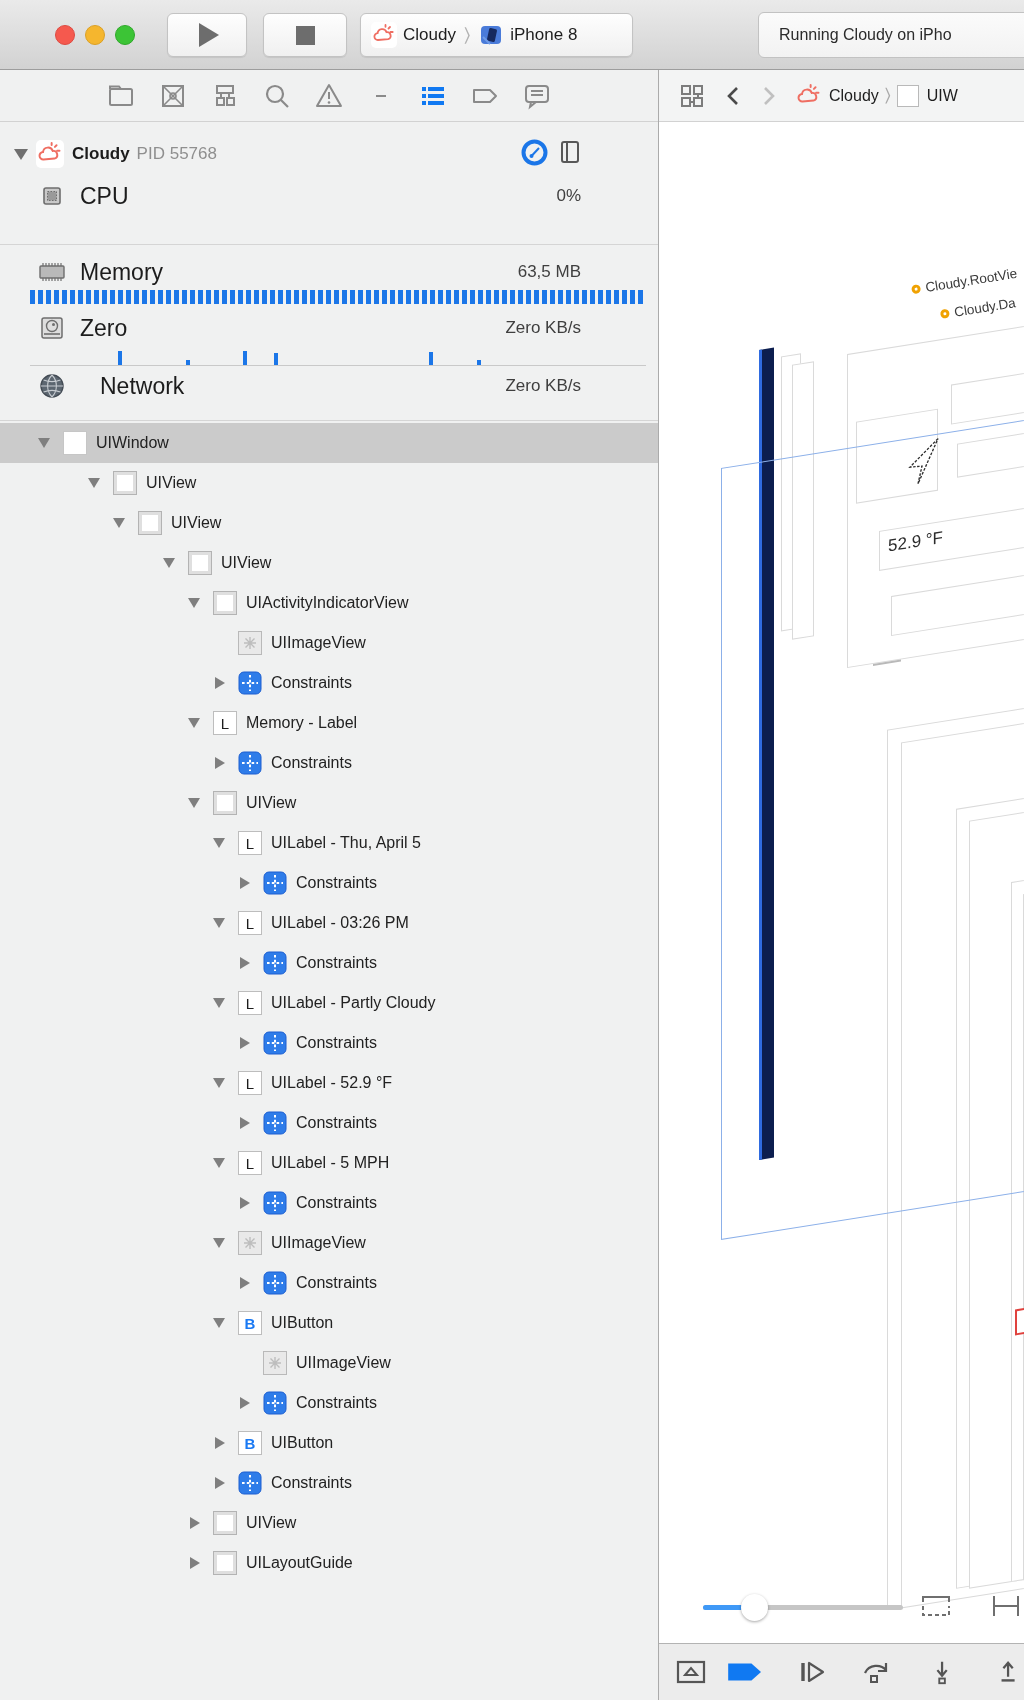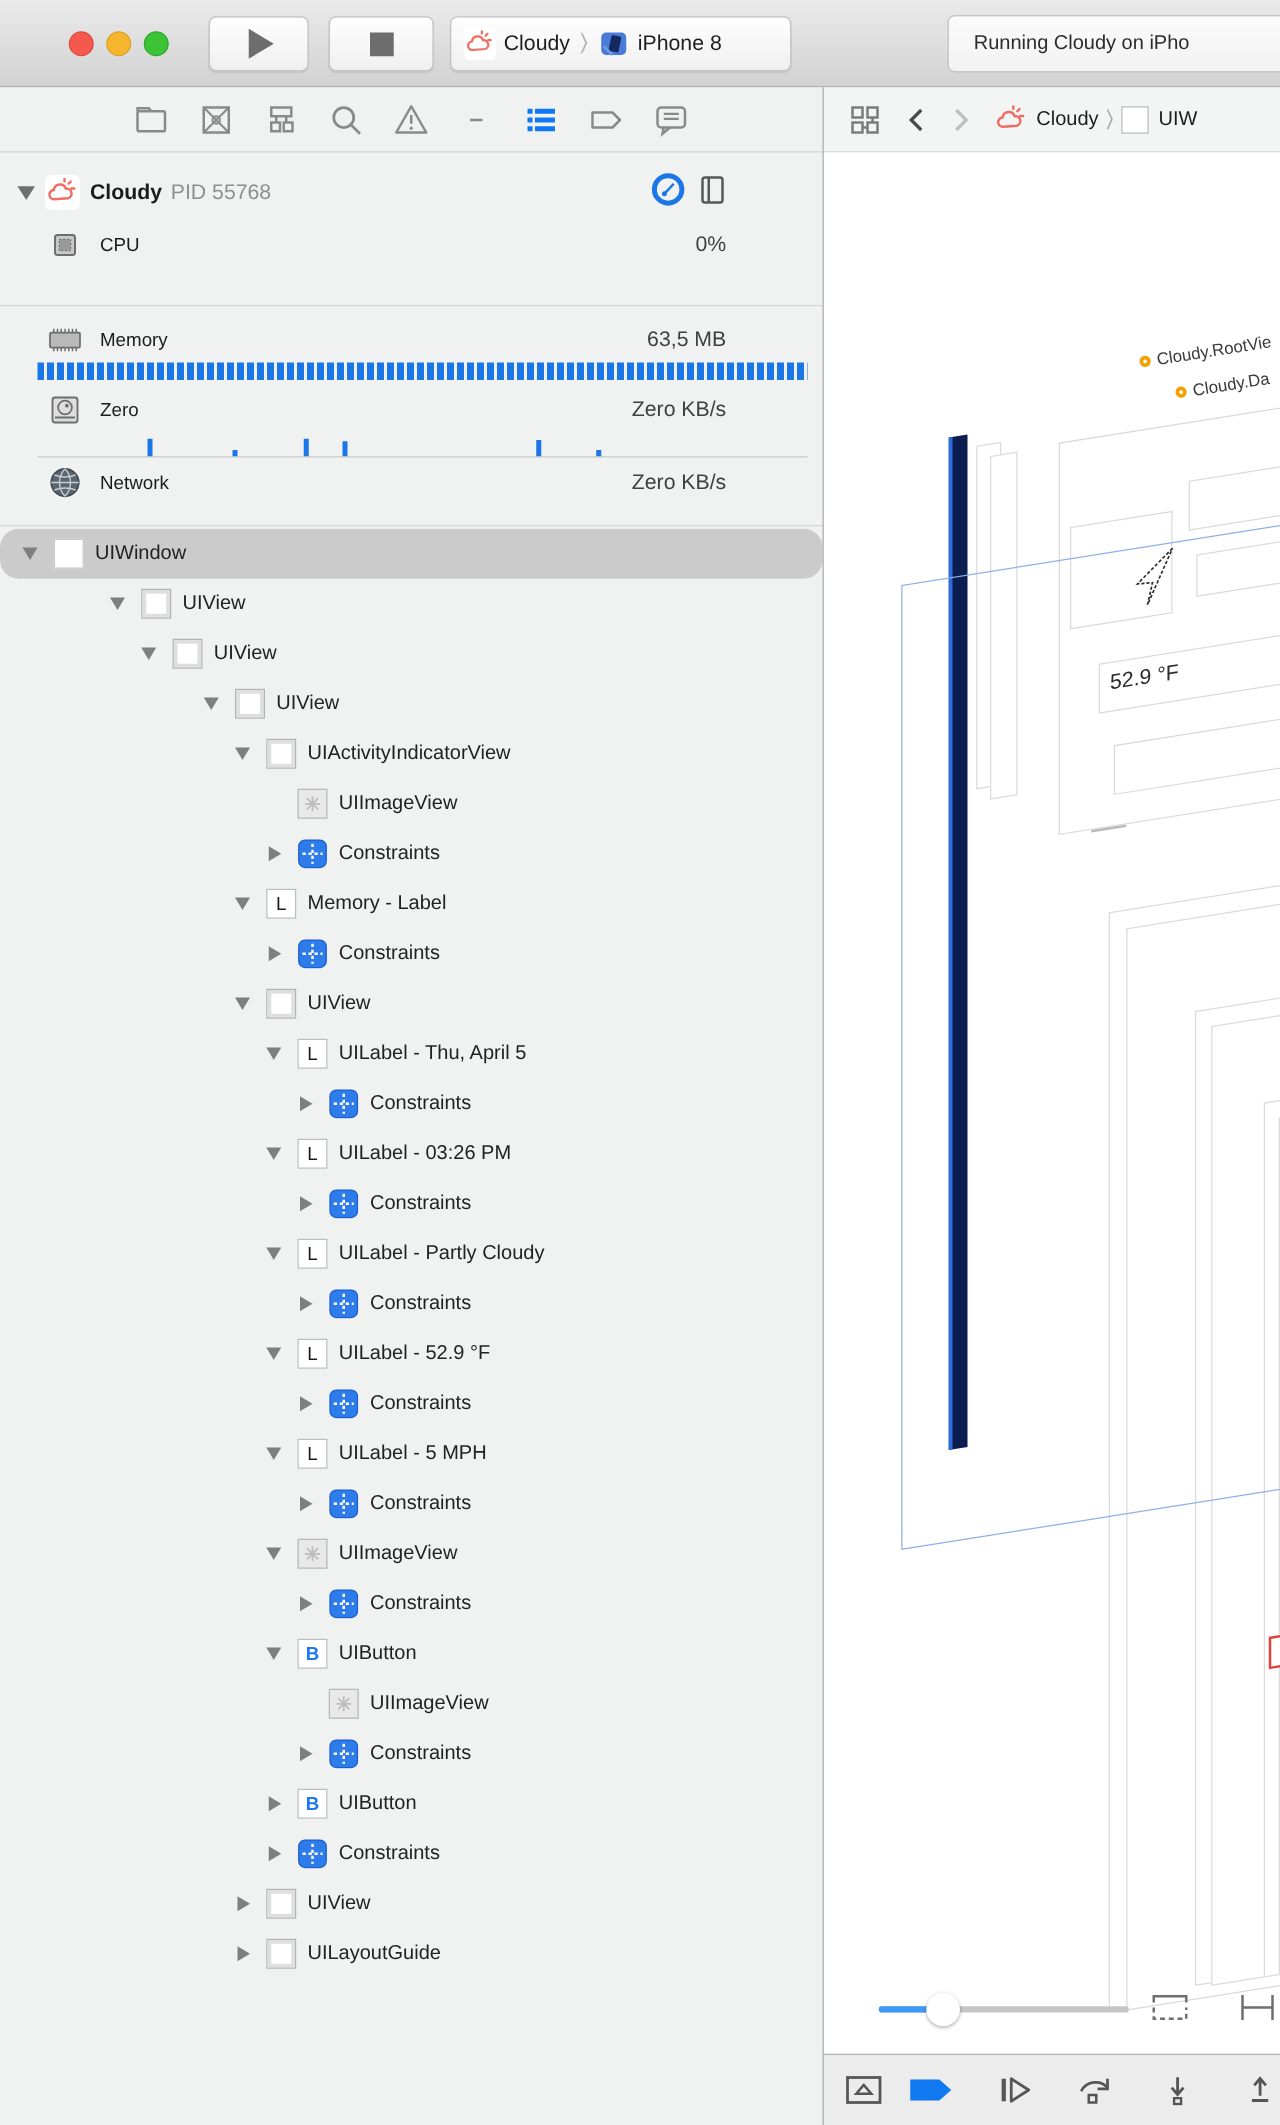--- a/index.html
+++ b/index.html
@@ -39,21 +39,21 @@
   .nav-ic{width:28px;height:28px;display:flex;align-items:center;justify-content:center;}
 
   
   .gauges{position:absolute;left:0;top:52px;width:658px;height:301px;}
   .g-row{position:absolute;left:0;width:658px;height:40px;display:flex;align-items:center;}
   .g-sep{position:absolute;left:0;width:658px;height:1px;background:#d5d5d5;}
   .proc-disc{width:0;height:0;border-top:11px solid #6f6f6f;border-left:7px solid transparent;border-right:7px solid transparent;margin:0 8px 0 14px;}
   .proc-name{font-weight:bold;font-size:17px;color:#1c1c1c;margin-left:8px;}
   .proc-pid{font-size:17px;color:#8f8f8f;margin-left:7px;}
   .g-icon{width:28px;height:28px;margin-left:38px;margin-right:14px;display:flex;align-items:center;justify-content:center;}
-  .g-label{font-size:15px;color:#1c1c1c;}
+  .g-label{font-size:23px;color:#1c1c1c;}
   .g-value{position:absolute;right:77px;font-size:17px;color:#3f3f3f;}
   .mem-bar{position:absolute;left:30px;top:168px;height:14px;width:616px;
            background:repeating-linear-gradient(90deg,#1b76e8 0 5px,rgba(0,0,0,0) 5px 8px);}
   .disk-graph{position:absolute;left:30px;top:226px;height:18px;width:616px;border-bottom:1px solid #c9c9c9;}
   .disk-tick{position:absolute;bottom:0;width:4px;background:#1b76e8;}
   .proc-right{position:absolute;right:0;top:0;height:40px;display:flex;align-items:center;gap:10px;padding-right:76px;}
 
   
   .tree{position:absolute;left:0;top:353px;width:658px;height:1220px;overflow:hidden;}
   .tree-row{position:relative;height:40px;display:flex;align-items:center;font-size:16px;color:#222;}
@@ -271,21 +271,21 @@
             <svg width="28" height="28" viewBox="0 0 28 28">
               <rect x="4" y="4" width="20" height="20" rx="2" fill="#dedede" stroke="#6e6e6e" stroke-width="1.5"></rect>
               <circle cx="14" cy="12" r="5.5" fill="none" stroke="#6e6e6e" stroke-width="1.4"></circle>
               <circle cx="15.5" cy="10.5" r="1.5" fill="#6e6e6e"></circle>
               <path d="M6 20 h16" stroke="#6e6e6e" stroke-width="1.6"></path>
             </svg>
           </span>
           <span class="g-label">Zero</span>
           <span class="g-value">Zero KB/s</span>
         </div>
-        <div class="g-row" style="top: 244px;">
+        <div class="g-row" style="top: 244px; gap: 20px;">
           <span class="g-icon">
             <svg width="28" height="28" viewBox="0 0 28 28">
               <circle cx="14" cy="14" r="11" fill="#5c6670" stroke="#434b54" stroke-width="1.4"></circle>
               <g stroke="#c7ccd1" stroke-width="1.1" fill="none">
                 <path d="M3 14 h22 M14 3 a16 16 0 0 1 0 22 M14 3 a16 16 0 0 0 0 22 M5.5 8 a14 7 0 0 0 17 0 M5.5 20 a14 7 0 0 1 17 0"></path>
               </g>
             </svg>
           </span>
           <span class="g-label">Network</span>
           <span class="g-value">Zero KB/s</span>
@@ -298,21 +298,21 @@
         <span class="disk-tick" style="left: 156px; height: 5px;"></span>
         <span class="disk-tick" style="left: 213px; height: 14px;"></span>
         <span class="disk-tick" style="left: 244px; height: 12px;"></span>
         <span class="disk-tick" style="left: 399px; height: 13px;"></span>
         <span class="disk-tick" style="left: 447px; height: 5px;"></span>
       </div>
     <div class="g-sep" style="top:298px;"></div>
   </div>
 
   <div class="tree" id="tree">
-      <div class="tree-row selected" style="padding-left: 18px; border-radius: 15px;">
+      <div class="tree-row selected" style="padding-left: 38px;">
         <span class="disc">
           <i class="down"></i>
         </span>
         <span class="t-icon window"></span>
         <span>UIWindow</span>
       </div>
       <div class="tree-row" style="padding-left: 88px;">
         <span class="disc">
           <i class="down"></i>
         </span>

